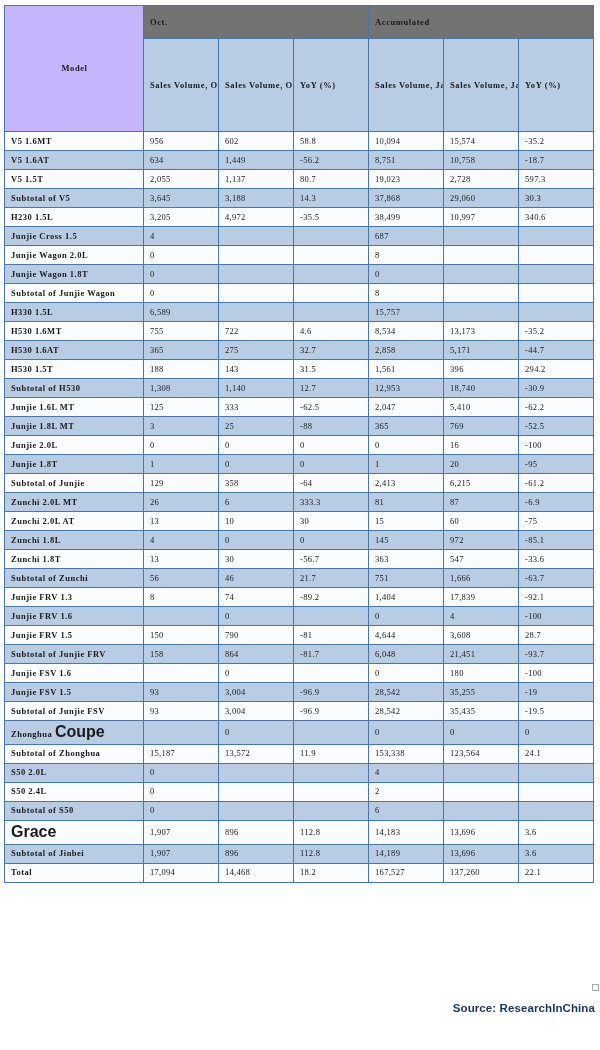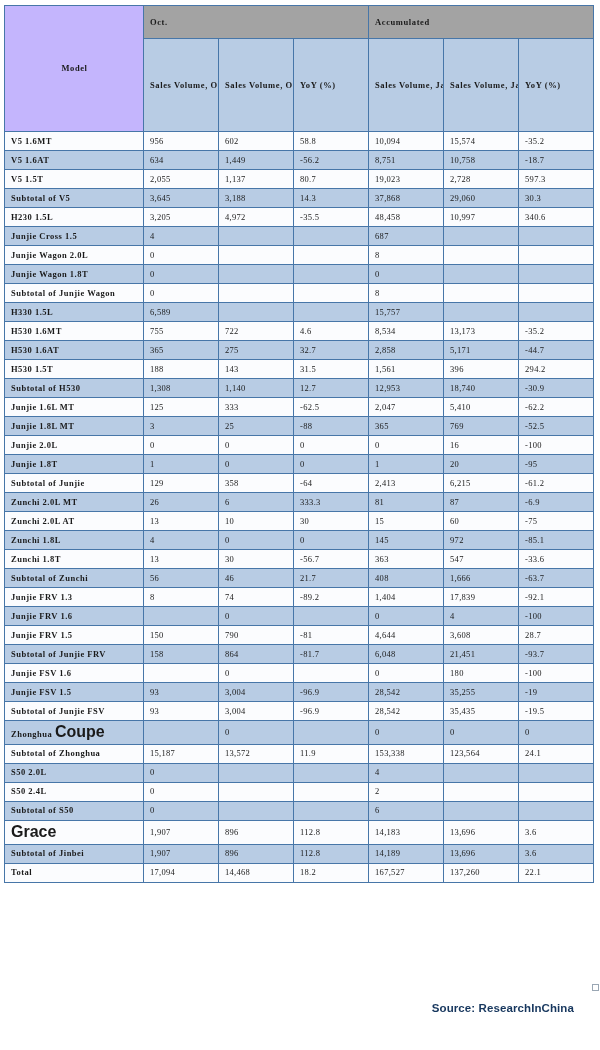--- a/index.html
+++ b/index.html
@@ -42,21 +42,21 @@
     vertical-align: middle;
     font-size: 8.5px;
     line-height: 1.05;
     color: #1a1a1a;
     background-clip: padding-box;
     overflow: hidden;
     white-space: nowrap;
   }
   
   th.hdr-top {
-    background: #a3a3a3;
+    background: #737373;
     font-weight: bold;
     letter-spacing: 0.6px;
     text-align: left;
     height: 26px;
     padding-top: 4px;
     padding-bottom: 4px;
   }
   th.hdr-model {
     background: #c4b5fd;
     font-weight: bold;
@@ -94,21 +94,21 @@
   td.model .sans-label {
     font-family: "Liberation Sans", sans-serif;
     font-weight: bold;
     font-size: 16px;
     letter-spacing: 0;
   }
   td.model.mixed { white-space: nowrap; }
 
   .source {
     position: absolute;
-    right: 26px;
+    right: 5px;
     top: 1002px;
     font-family: "Liberation Sans", "DejaVu Sans", sans-serif;
     font-size: 11.5px;
     font-weight: bold;
     color: #17375e;
     letter-spacing: 0.1px;
   }
   .corner-mark {
     position: absolute;
     left: 592px;
@@ -184,21 +184,21 @@
           <td class="val">14.3</td>
           <td class="val">37,868</td>
           <td class="val">29,060</td>
           <td class="val">30.3</td>
         </tr>
         <tr class="row plain">
           <td class="model">H230 1.5L</td>
           <td class="val">3,205</td>
           <td class="val">4,972</td>
           <td class="val">-35.5</td>
-          <td class="val">48,458</td>
+          <td class="val">38,499</td>
           <td class="val">10,997</td>
           <td class="val">340.6</td>
         </tr>
         <tr class="row shade">
           <td class="model">Junjie Cross 1.5</td>
           <td class="val">4</td>
           <td class="val"></td>
           <td class="val"></td>
           <td class="val">687</td>
           <td class="val"></td>
@@ -355,21 +355,21 @@
           <td class="val">-56.7</td>
           <td class="val">363</td>
           <td class="val">547</td>
           <td class="val">-33.6</td>
         </tr>
         <tr class="row shade">
           <td class="model">Subtotal of Zunchi</td>
           <td class="val">56</td>
           <td class="val">46</td>
           <td class="val">21.7</td>
-          <td class="val">408</td>
+          <td class="val">751</td>
           <td class="val">1,666</td>
           <td class="val">-63.7</td>
         </tr>
         <tr class="row plain">
           <td class="model">Junjie FRV 1.3</td>
           <td class="val">8</td>
           <td class="val">74</td>
           <td class="val">-89.2</td>
           <td class="val">1,404</td>
           <td class="val">17,839</td>

